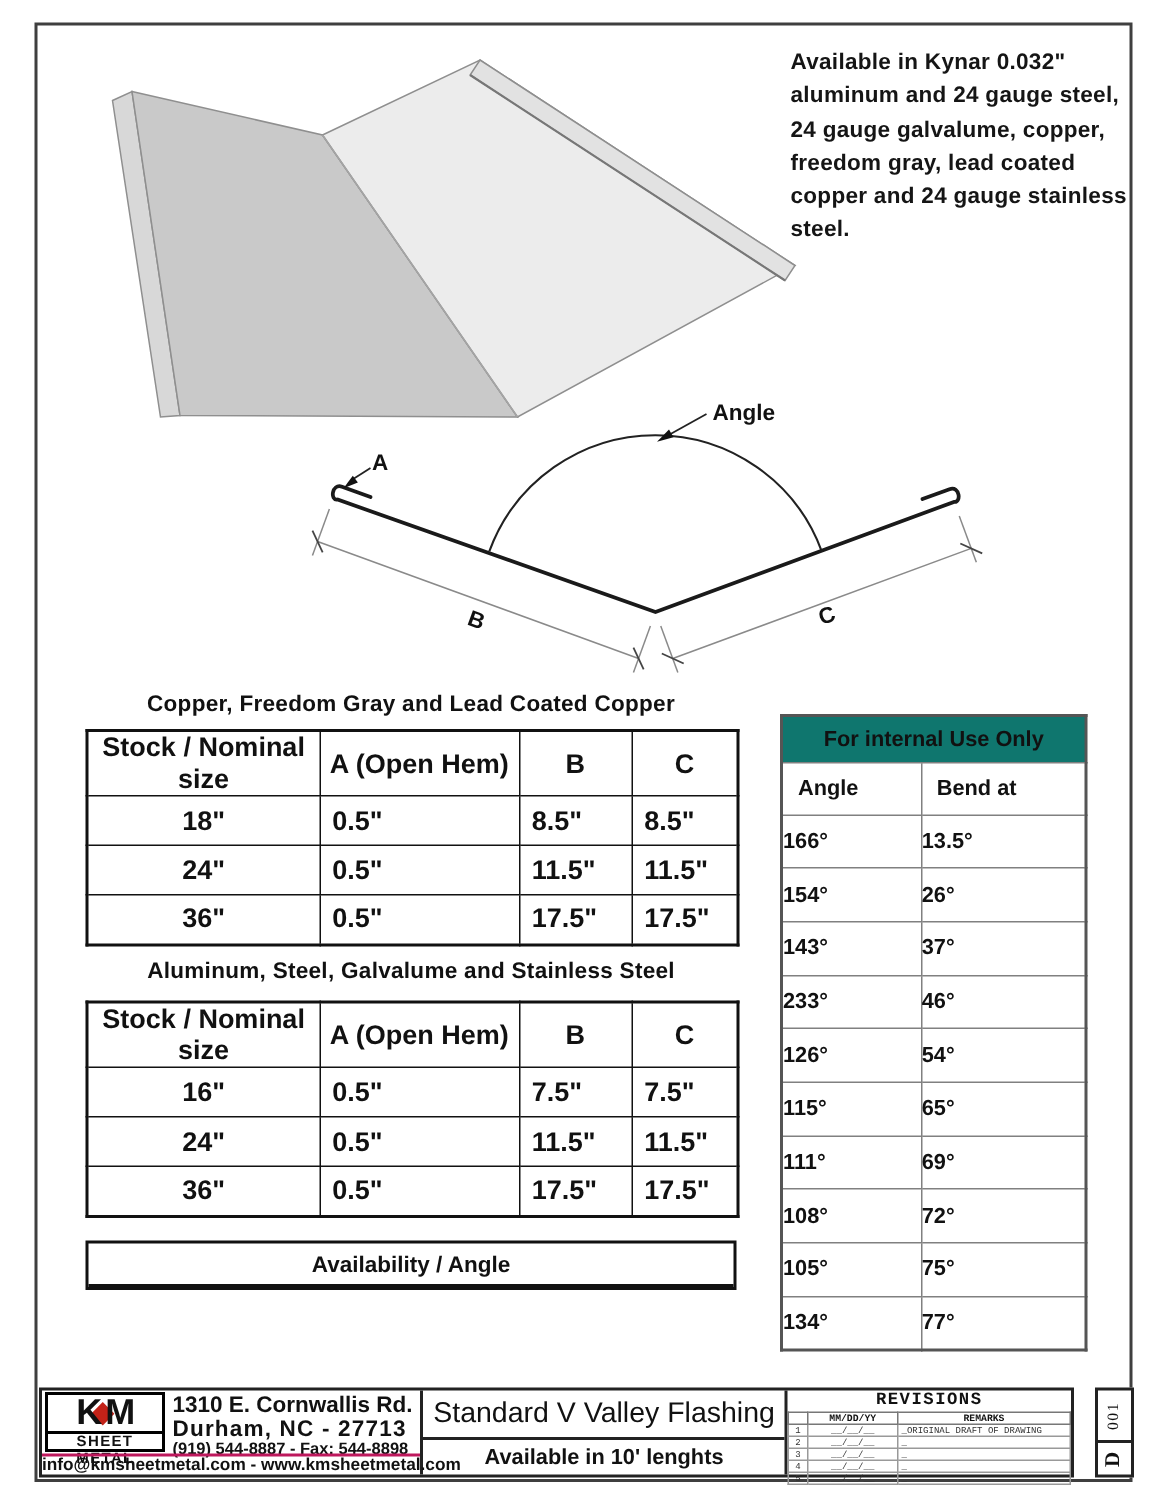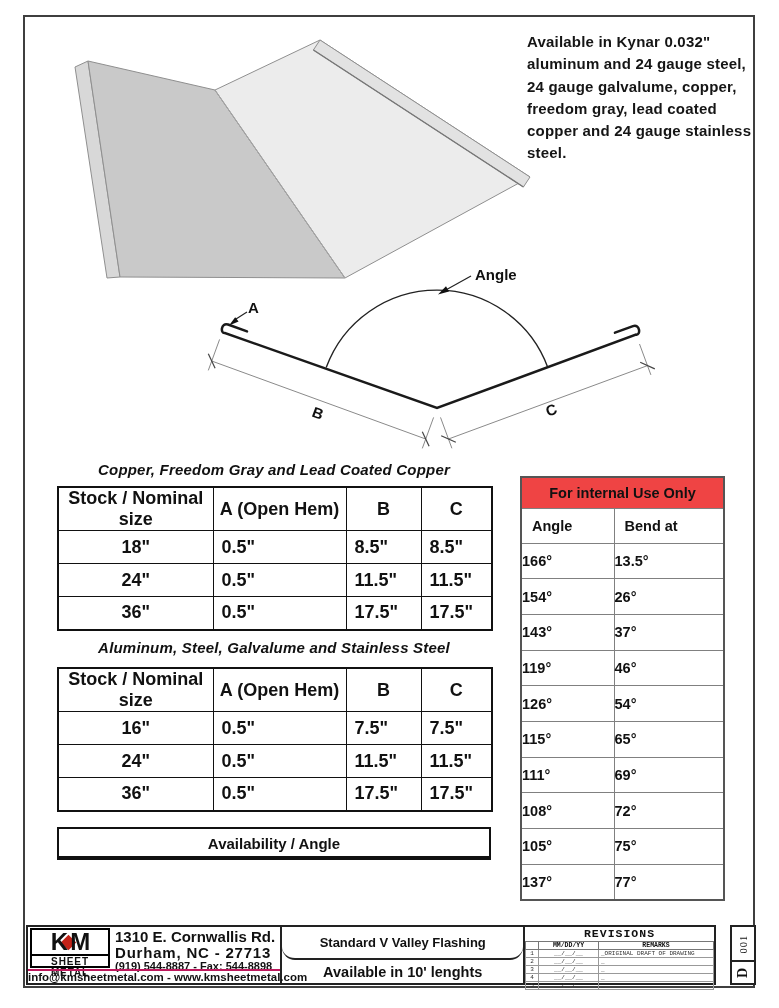--- a/index.html
+++ b/index.html
@@ -9,35 +9,35 @@
     font-family:"Liberation Sans", sans-serif; color:#111; overflow:hidden;
   }
   .abs { position:absolute; }
   .frame { left:23px; top:15px; width:732px; height:973px; border:2px solid #3f3f3f; }
 
   
   .note { left:527px; top:31px; width:230px; font-size:15px; font-weight:600;
           line-height:22.3px; letter-spacing:0.2px; color:#151515; }
 
   
-  .tbl-title { width:434px; text-align:center; font-size:15px; font-weight:700; letter-spacing:0.2px;font-style:italic; }
+  .tbl-title { width:434px; text-align:center; font-size:15px; font-weight:700; letter-spacing:0.2px; }
 
   
   table.spec { border-collapse:collapse; width:434px; border:2px solid #111; table-layout:fixed; }
   table.spec th, table.spec td { border:1px solid #111; font-size:18px; }
   table.spec thead tr { height:31px; }
   table.spec tbody tr { height:33px; }
   table.spec th { font-weight:700; text-align:center; }
   table.spec td { font-weight:600; text-align:left; padding-left:8px; }
   table.spec td:first-child { text-align:center; padding-left:0; }
 
   
   table.int { border-collapse:collapse; width:203px; border:2px solid #555; table-layout:fixed; }
   table.int th, table.int td { border:1px solid #808080; font-size:14.5px; }
-  .int-title { height:31px; background:#ef4444; font-weight:700; text-align:center; border:1px solid #555; }
+  .int-title { height:31px; background:#0f766e; font-weight:700; text-align:center; border:1px solid #555; }
   table.int thead tr.cols { height:35px; }
   table.int thead tr.cols th { text-align:left; padding-left:10px; font-weight:700; }
   table.int td { height:35.7px; text-align:left; font-weight:600; }
 
   
   .avail { left:57px; top:827px; width:434px; border:2px solid #111; background:#fff; }
   .avail-h { height:29px; line-height:29px; border-bottom:2px solid #111; text-align:center;
              font-size:15px; font-weight:700; }
   .avail-v { height:33px; line-height:33px; text-align:center; font-size:14px; font-weight:600;
              letter-spacing:0.3px; white-space:nowrap; }
@@ -58,21 +58,21 @@
   .logo-sub { border-top:2px solid #000; font-size:10px; font-weight:900; text-align:center;
               letter-spacing:0.9px; line-height:11px; }
   .addr { position:absolute; left:87px; top:2px; width:168px; }
   .a1 { font-size:15px; font-weight:700; line-height:16px; white-space:nowrap; }
   .a2 { font-size:15px; font-weight:700; line-height:15px; white-space:nowrap; letter-spacing:0.8px; }
   .a3 { font-size:11px; font-weight:700; line-height:12px; white-space:nowrap; }
   .web { position:absolute; left:0; bottom:0; width:100%; height:14px; border-top:2px solid #be185d;
          font-size:11.5px; font-weight:700; text-align:center; line-height:12px; white-space:nowrap; }
   .f-title { width:245px; border-right:2px solid #222; display:flex; flex-direction:column; }
   .ft1 { flex:0 0 33px; display:flex; align-items:center; justify-content:center;
-         font-size:13px; font-weight:700; border-bottom:2px solid #222; white-space:nowrap;border-radius:13px; }
+         font-size:19px; font-weight:400; border-bottom:2px solid #222; white-space:nowrap; }
   .ft2 { flex:1; display:flex; align-items:center; justify-content:center; font-size:14.5px; font-weight:600; }
   table.rev { width:188px; border-collapse:collapse; font-family:Liberation Mono, monospace;
               table-layout:fixed; }
   .rev-title { font-size:11.5px; font-weight:700; height:14px; text-align:center; letter-spacing:1px; }
   table.rev th.sub { font-size:6.5px; height:8px; border:1px solid #777; font-weight:700; text-align:center; }
   table.rev td { font-size:6px; height:6.6px; border:1px solid #999; text-align:center; padding:0;
                  color:#333; white-space:nowrap; overflow:hidden; }
   table.rev td:nth-child(3) { text-align:left; padding-left:2px; }
   .sheetbox { left:730px; top:925px; width:26px; height:60px; border:2px solid #222; background:#fff; }
   .cell001 { height:35px; border-bottom:2px solid #222; position:relative; }
@@ -230,21 +230,21 @@
         </tr>
         <tr>
           <td>154°</td>
           <td>26°</td>
         </tr>
         <tr>
           <td>143°</td>
           <td>37°</td>
         </tr>
         <tr>
-          <td>119°</td>
+          <td>233°</td>
           <td>46°</td>
         </tr>
         <tr>
           <td>126°</td>
           <td>54°</td>
         </tr>
         <tr>
           <td>115°</td>
           <td>65°</td>
         </tr>
@@ -254,21 +254,21 @@
         </tr>
         <tr>
           <td>108°</td>
           <td>72°</td>
         </tr>
         <tr>
           <td>105°</td>
           <td>75°</td>
         </tr>
         <tr>
-          <td>137°</td>
+          <td>134°</td>
           <td>77°</td>
         </tr>
       </tbody>
   </table>
 
   <div class="abs avail">
     <div class="avail-h">Availability / Angle</div>
   </div>
 
   <div class="abs footer">

